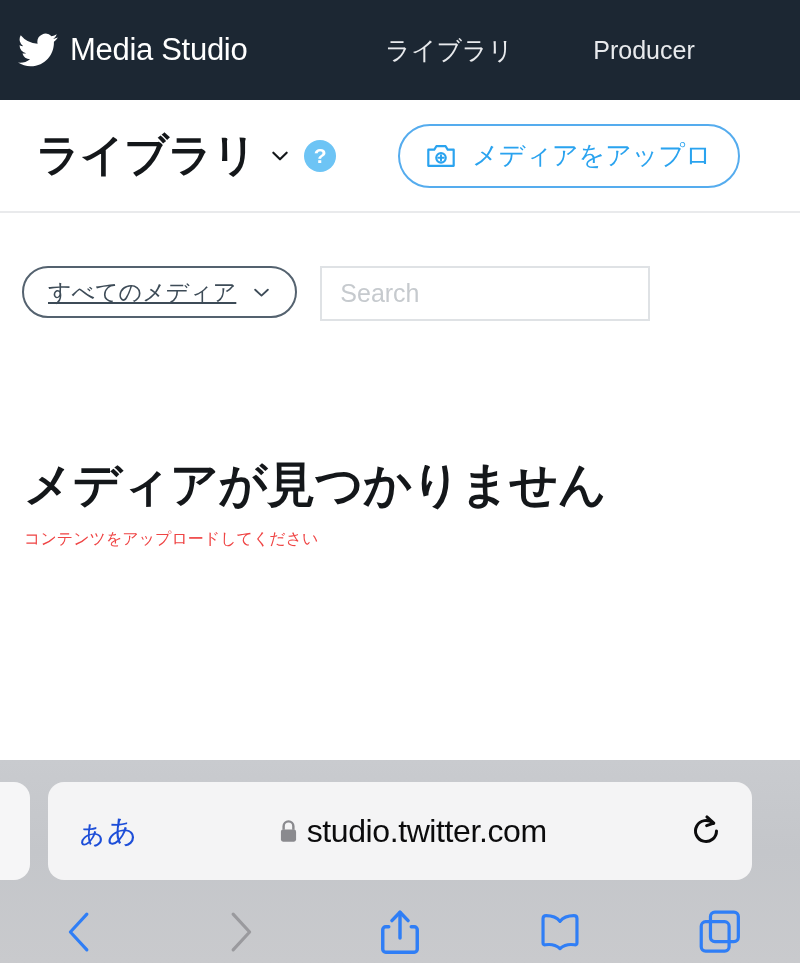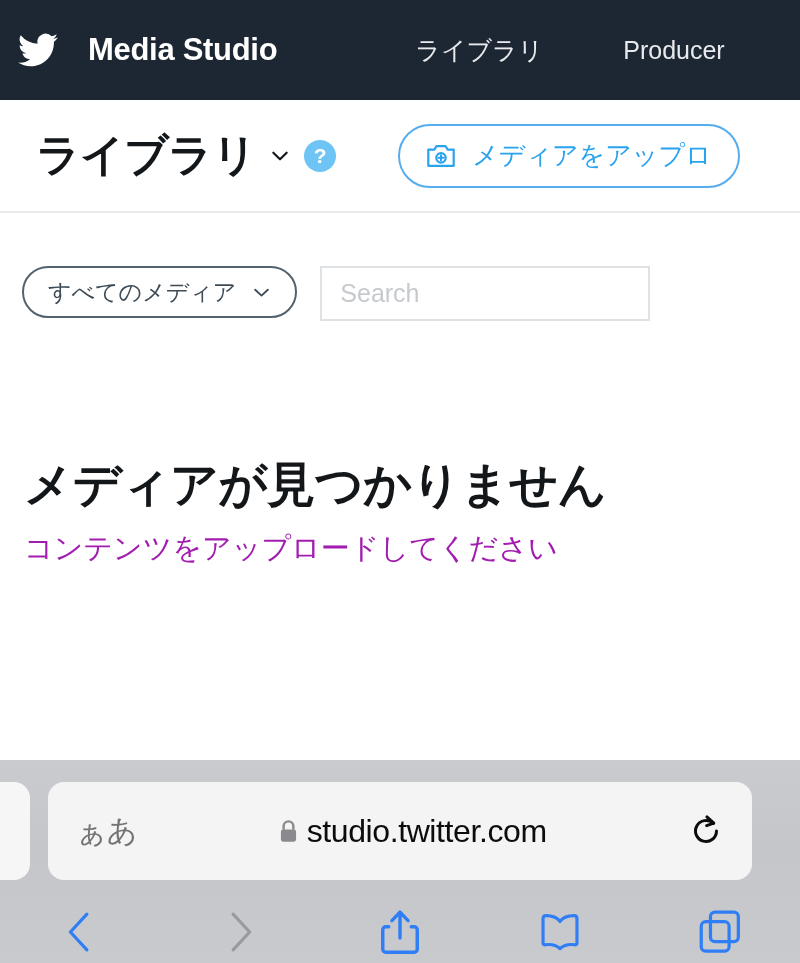--- a/index.html
+++ b/index.html
@@ -42,23 +42,23 @@
   }
   .bird-icon {
     width: 40px;
     height: 40px;
     display: block;
     flex: 0 0 auto;
   }
   .brand-name {
     color: #ffffff;
     font-size: 31px;
-    font-weight: bold;
+    font-weight: normal;
     letter-spacing: -0.3px;
-    margin-left: 30px;
+    margin-left: 12px;
     white-space: nowrap;
   }
   .nav-links {
     display: flex;
     align-items: center;
     flex: 0 0 auto;
     margin-left: 138px;
   }
   .nav-link {
     color: #e8eaed;
@@ -155,20 +155,21 @@
     background: #ffffff;
     color: #3d4b57;
     font-size: 23px;
     display: flex;
     align-items: center;
     justify-content: center;
     padding: 0 24px;
     box-sizing: border-box;
     white-space: nowrap;
     cursor: pointer;
+    text-decoration: underline;
   }
   .pill-chevron {
     margin-left: 16px;
     width: 19px;
     height: 19px;
     flex: 0 0 auto;
   }
   .search-box {
     margin-left: 23px;
     width: 330px;
@@ -195,22 +196,22 @@
   }
   .empty-title {
     font-size: 48px;
     font-weight: bold;
     color: #14171a;
     letter-spacing: -0.5px;
     white-space: nowrap;
     margin: 0;
   }
   .empty-sub {
-    font-size: 29px;
-    color: #a21caf;
+    font-size: 16px;
+    color: #ef4444;
     margin: 12px 0 0 0;
     white-space: nowrap;
   }
 
   
   .browser-chrome {
     position: absolute;
     left: 0;
     top: 760px;
     width: 800px;
@@ -235,21 +236,21 @@
     height: 98px;
     background: #f4f4f5;
     border-radius: 16px;
     display: flex;
     align-items: center;
     box-sizing: border-box;
     padding: 0 28px;
   }
   .aa-btn {
     font-size: 30px;
-    color: #737373;
+    color: #1d4ed8;
     flex: 0 0 auto;
     white-space: nowrap;
     cursor: pointer;
     font-family: "DejaVu Sans", sans-serif;
   }
   .url-center {
     flex: 1 1 auto;
     display: flex;
     align-items: center;
     justify-content: center;

